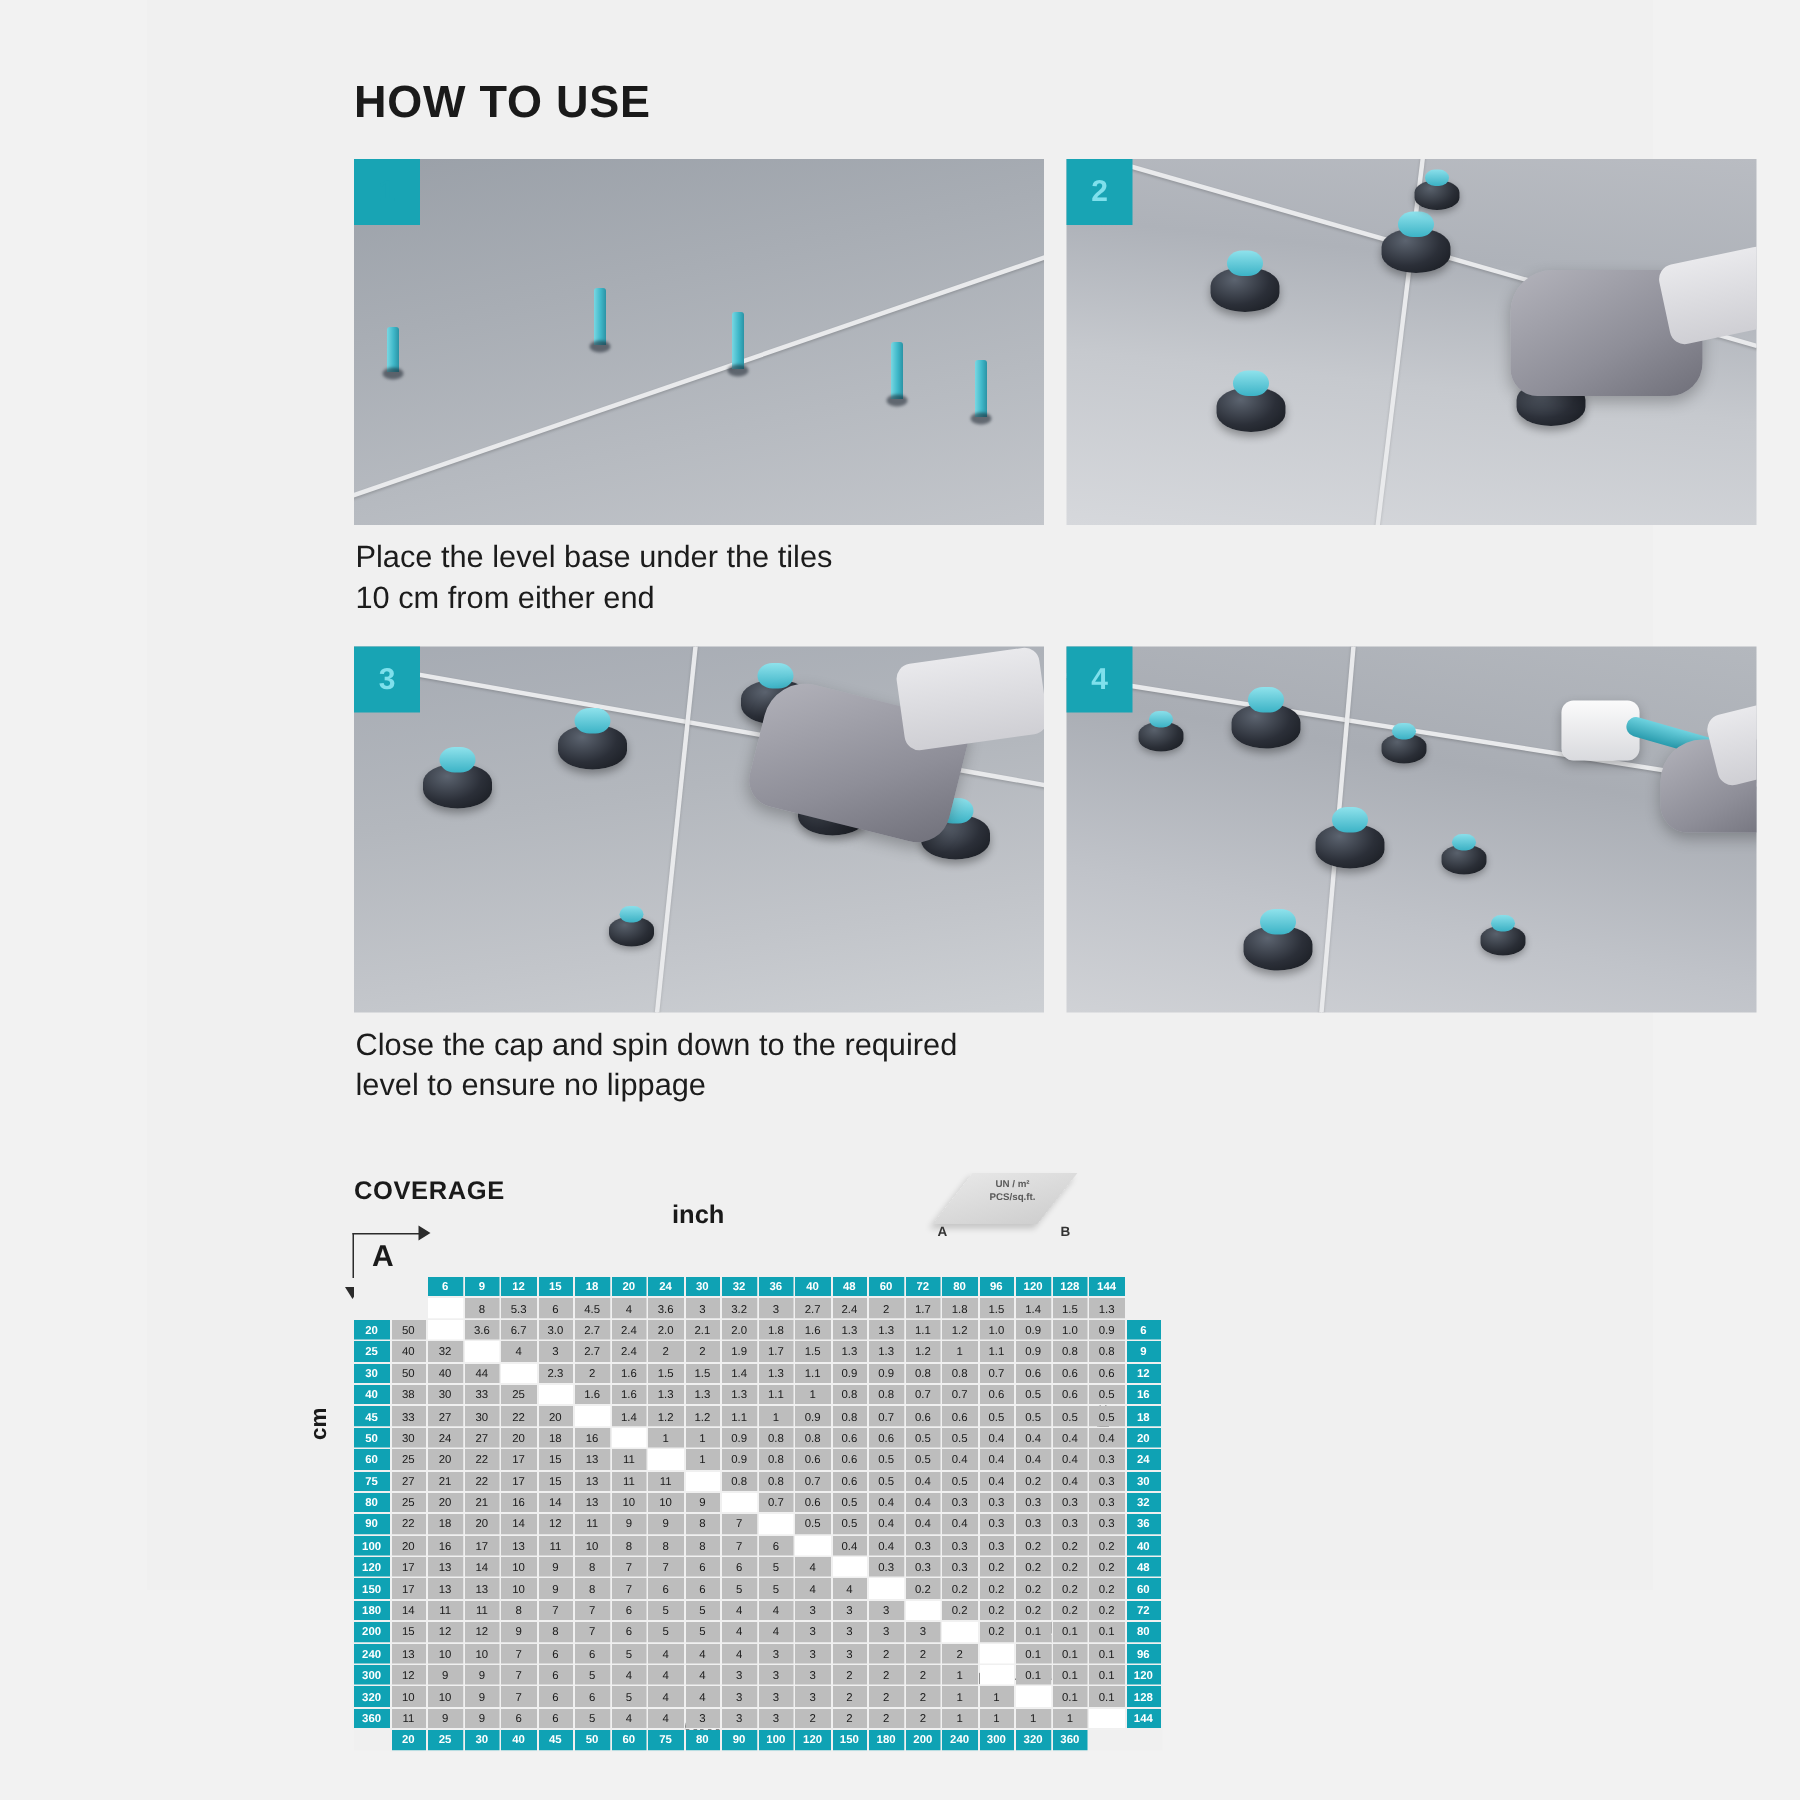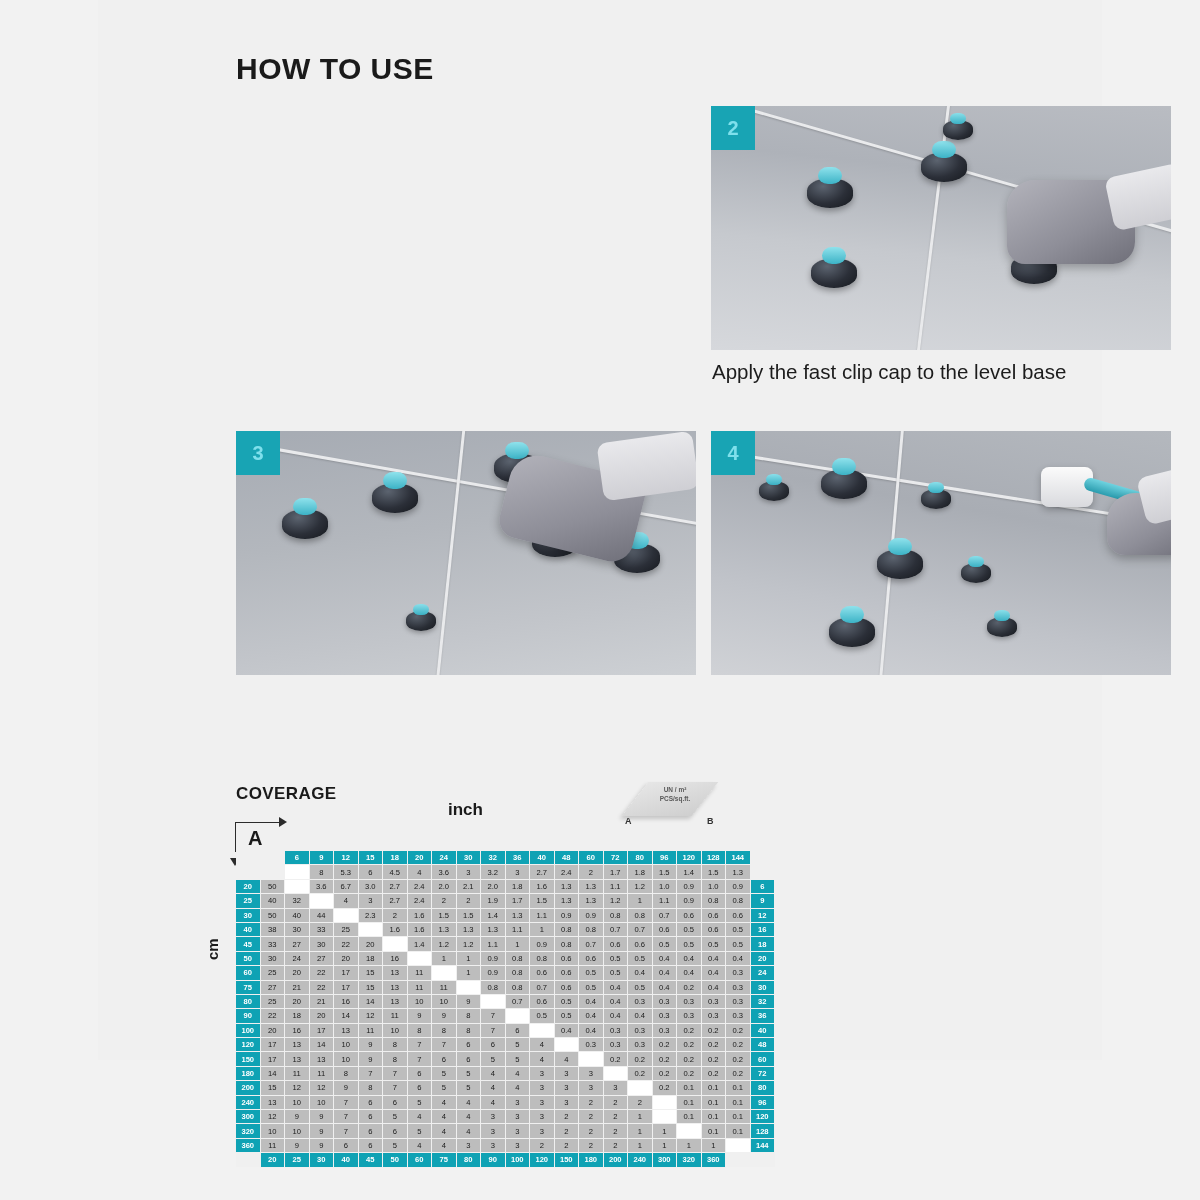--- a/index.html
+++ b/index.html
@@ -169,51 +169,65 @@
   td.rowlab{width:26px;}
 </style>
 </head>
 <body>
 
 <div id="page">
 <div id="sheet">
 
   <div class="title">HOW TO USE</div>
 
+  <div class="step" style="left:138px;top:106px;width:470px;height:315px;">
+    <div class="photo p1">
+      <div class="groutline" style="left:-20px;top:140px;width:520px;height:3px;transform:rotate(-19deg);"></div>
+      <div class="spacer" style="left:22px;top:112px;height:30px;"></div>
+      <div class="spacer" style="left:160px;top:86px;"></div>
+      <div class="spacer" style="left:252px;top:102px;"></div>
+      <div class="spacer" style="left:358px;top:122px;"></div>
+      <div class="spacer" style="left:414px;top:134px;"></div>
+    </div>
+    <div class="badge b1">1</div>
+    <div class="caption">Place the level base under the tiles
+10 cm from either end</div>
+  </div>
 
   <div class="step" style="left:613px;top:106px;width:470px;height:315px;">
     <div class="photo p2">
       <div class="groutline" style="left:-20px;top:60px;width:520px;height:3px;transform:rotate(16deg);"></div>
       <div class="groutline" style="left:220px;top:-20px;width:3px;height:300px;transform:rotate(7deg);"></div>
       <div class="cap" style="left:210px;top:46px;"></div>
       <div class="cap" style="left:96px;top:72px;"></div>
       <div class="cap" style="left:100px;top:152px;"></div>
       <div class="cap" style="left:300px;top:148px;"></div>
       <div class="capsm" style="left:232px;top:14px;"></div>
       <div class="hand" style="left:296px;top:74px;width:128px;height:84px;"></div>
       <div class="sleeve" style="left:398px;top:64px;width:76px;height:54px;transform:rotate(-12deg);"></div>
     </div>
     <div class="badge">2</div>
-    <div class="caption">Apply the fast clip cap to the level base</div>
   </div>
 
   <div class="step" style="left:138px;top:431px;width:470px;height:315px;">
     <div class="photo p3">
       <div class="groutline" style="left:-20px;top:52px;width:520px;height:3px;transform:rotate(10deg);"></div>
       <div class="groutline" style="left:212px;top:-10px;width:3px;height:290px;transform:rotate(6deg);"></div>
       <div class="cap" style="left:46px;top:78px;"></div>
       <div class="cap" style="left:136px;top:52px;"></div>
       <div class="cap" style="left:258px;top:22px;"></div>
       <div class="cap" style="left:296px;top:96px;"></div>
       <div class="cap" style="left:378px;top:112px;"></div>
       <div class="capsm" style="left:170px;top:180px;"></div>
       <div class="hand" style="left:268px;top:34px;width:136px;height:86px;transform:rotate(14deg);"></div>
       <div class="sleeve" style="left:364px;top:6px;width:96px;height:58px;transform:rotate(-8deg);"></div>
     </div>
     <div class="badge">3</div>
+    <div class="caption">Close the cap and spin down to the required
+level to ensure no lippage</div>
   </div>
 
   <div class="step" style="left:613px;top:431px;width:470px;height:315px;">
     <div class="photo p4">
       <div class="groutline" style="left:-20px;top:56px;width:520px;height:3px;transform:rotate(9deg);"></div>
       <div class="groutline" style="left:178px;top:-10px;width:3px;height:290px;transform:rotate(5deg);"></div>
       <div class="capsm" style="left:48px;top:50px;"></div>
       <div class="cap" style="left:110px;top:38px;"></div>
       <div class="capsm" style="left:210px;top:58px;"></div>
       <div class="cap" style="left:166px;top:118px;"></div>

